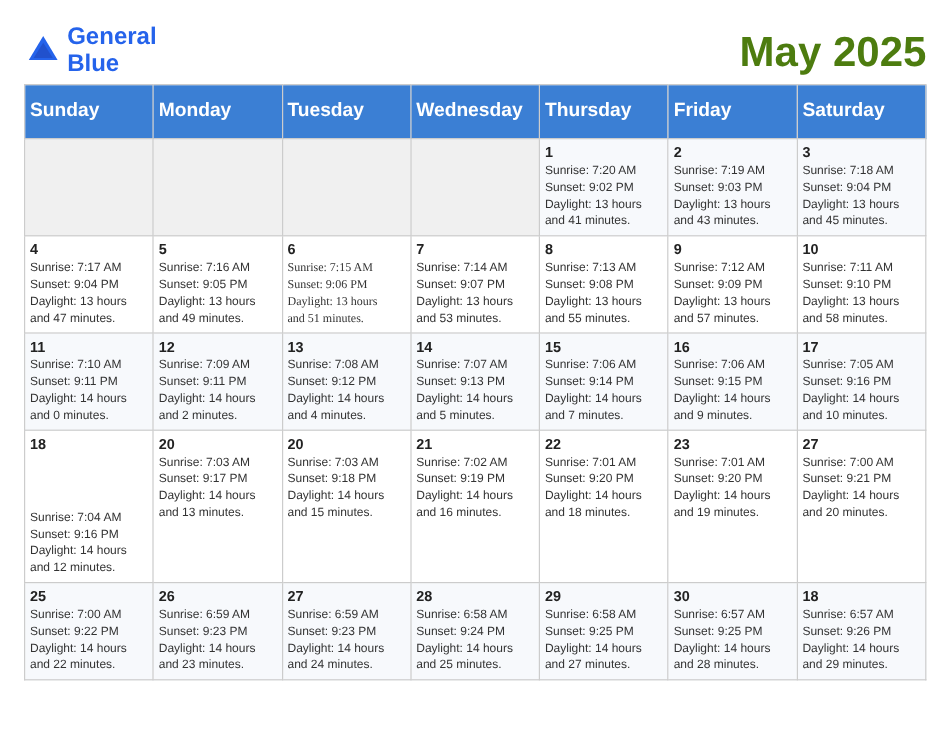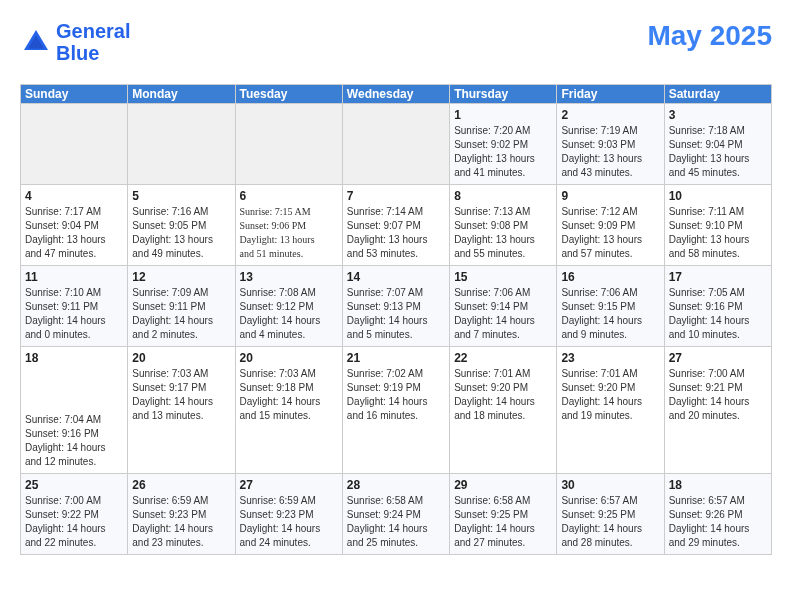--- a/index.html
+++ b/index.html
@@ -6,22 +6,22 @@
     body {
       font-family: Arial, sans-serif;
       background: #fff;
       width: 792px;
       min-height: 612px;
       padding: 20px;
     }
     .header {
       display: flex;
       justify-content: space-between;
-      align-items: flex-start;
-      margin-bottom: 20px;
+      align-items: flex-end;
+      margin-bottom: 6px;
     }
     .logo {
       display: flex;
       align-items: center;
       gap: 4px;
     }
     .logo-text {
       font-size: 20px;
       font-weight: bold;
       color: #333;
@@ -31,39 +31,39 @@
       color: #2563eb;
     }
     .logo-icon {
       width: 32px;
       height: 32px;
     }
     .title-block {
       text-align: right;
     }
     .main-title {
-      font-size: 28px;
+      font-size: 35px;
       font-weight: bold;
-      color: #3b82f6;
+      color: #4d7c0f;
     }
     .sub-title {
       font-size: 16px;
       color: #444;
     }
     table {
       width: 100%;
       border-collapse: collapse;
       font-size: 11px;
     }
     thead tr th {
       background-color: #3b7fd4;
       color: #fff;
-      padding: 2px 4px;
+      padding: 13px 4px;
       text-align: left;
-      font-size: 12px;
+      font-size: 16px;
       border: 1px solid #ccc;
     }
     tbody tr td {
       border: 1px solid #ccc;
       vertical-align: top;
       padding: 4px;
       height: 80px;
       width: 107px;
       background: #fff;
     }

